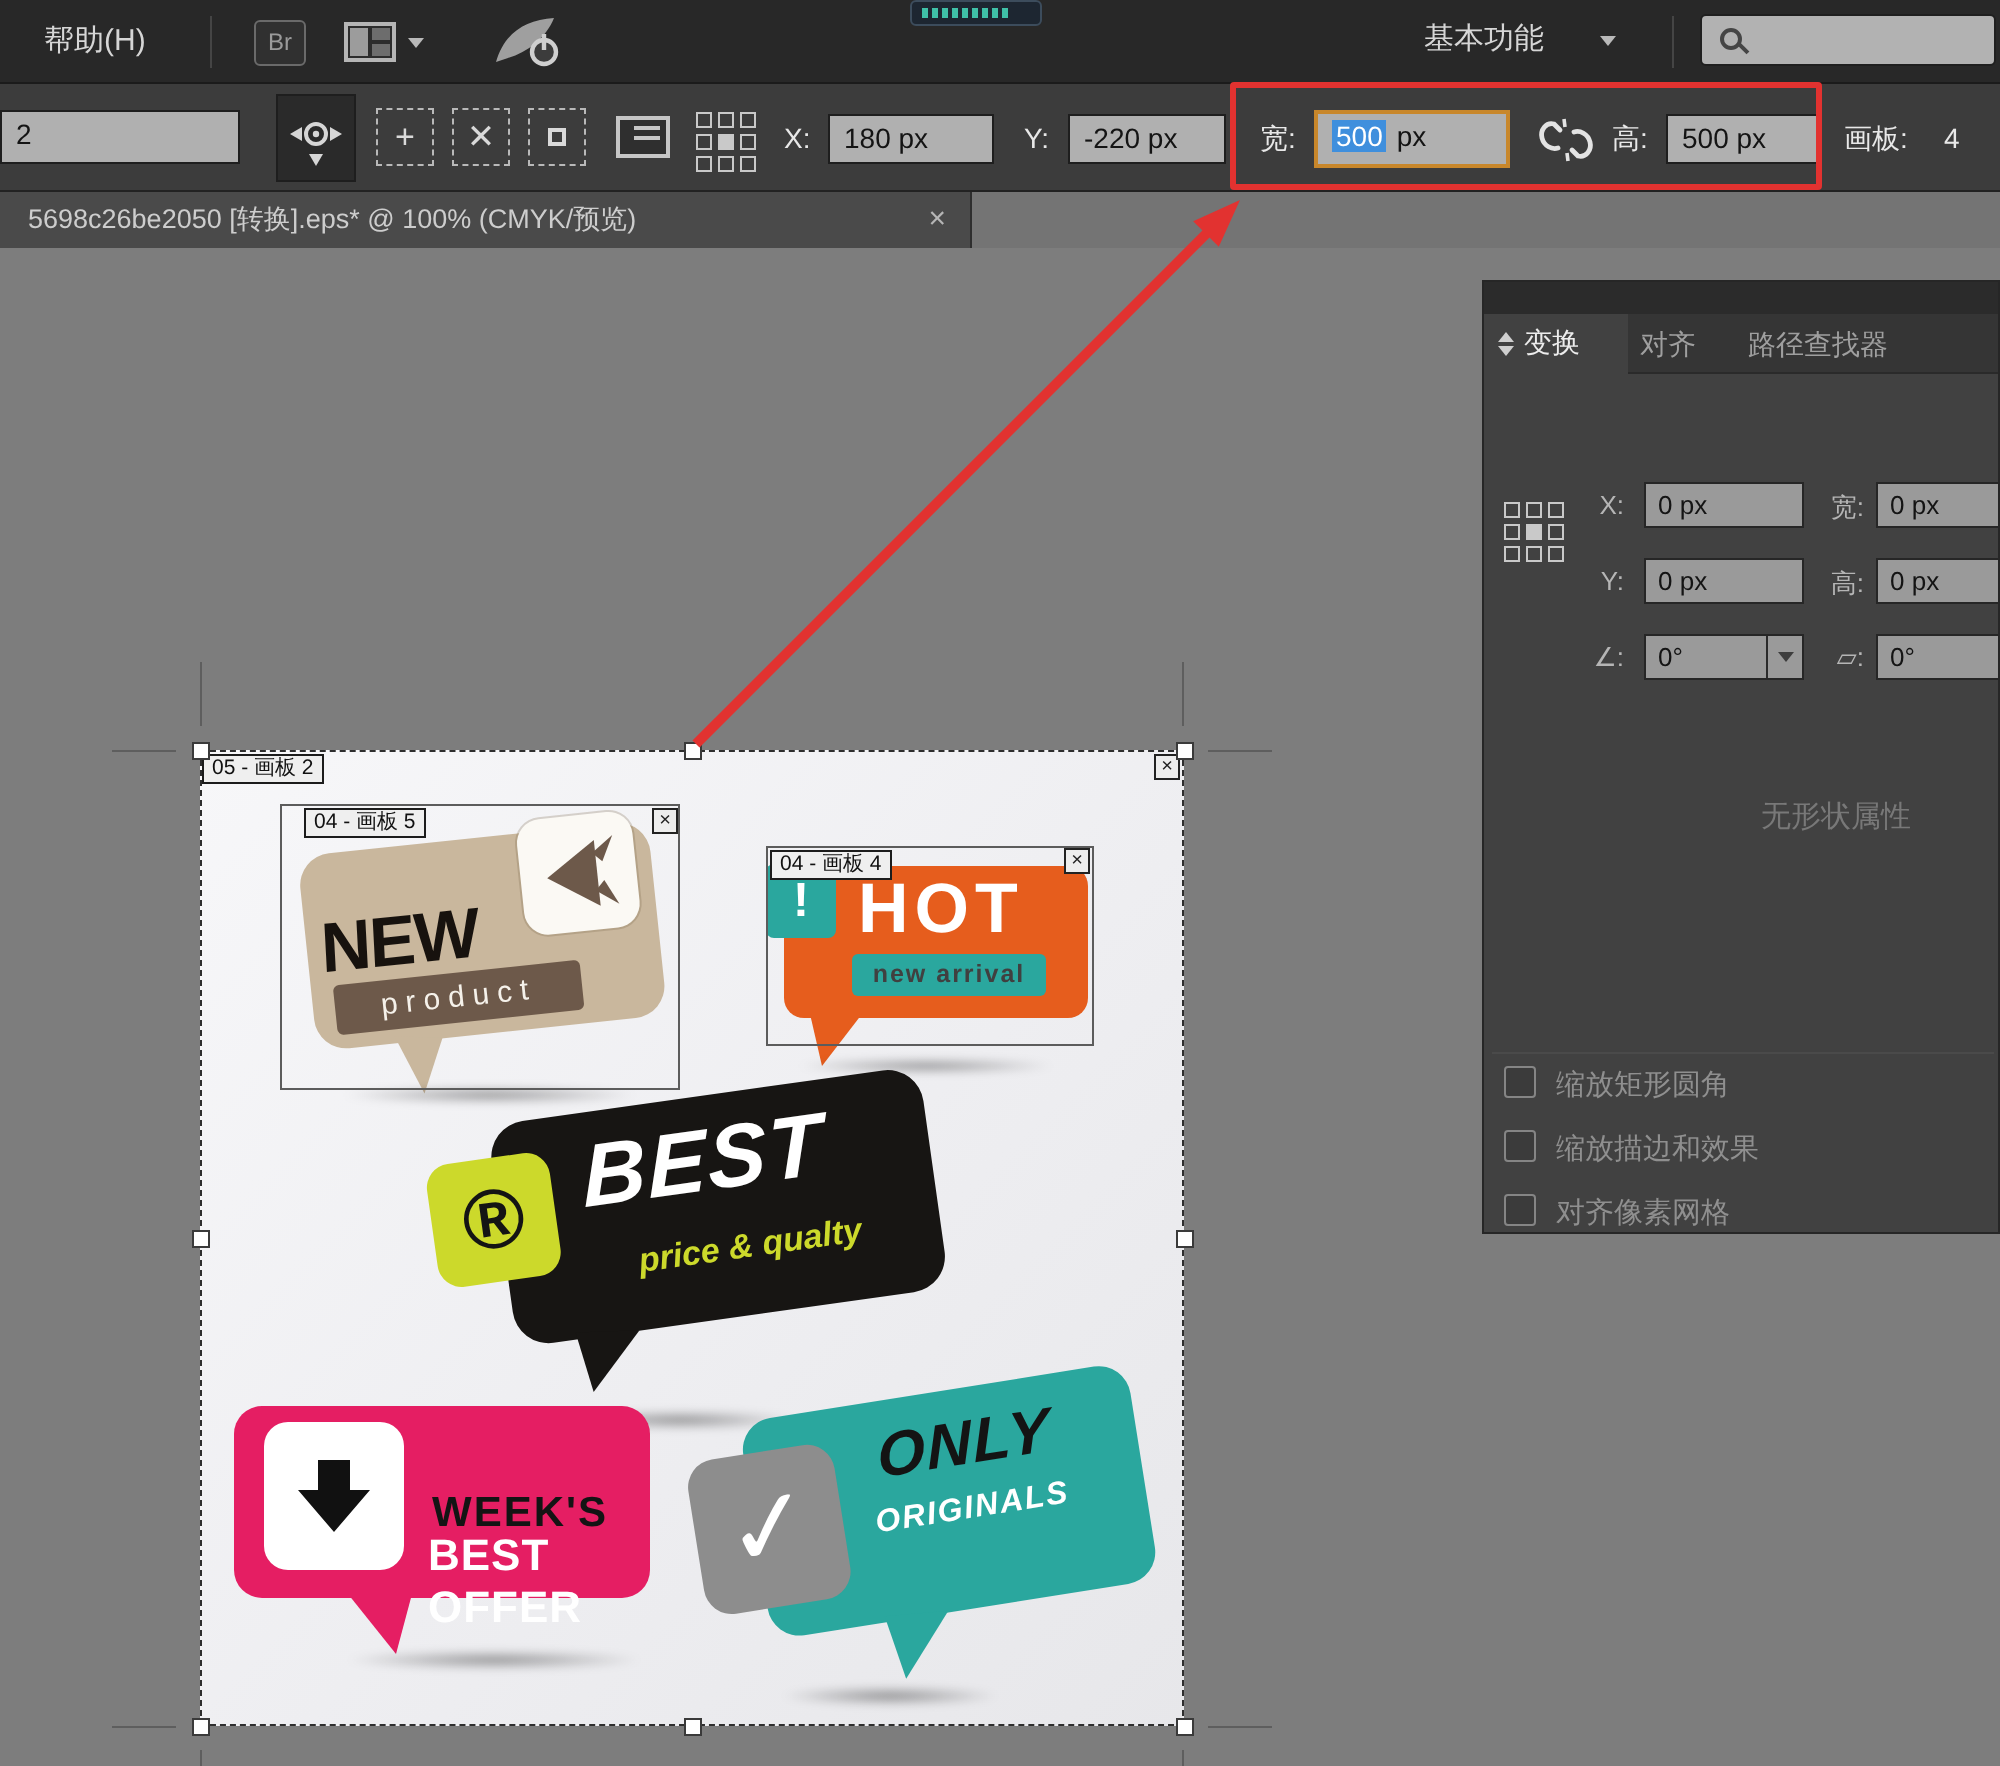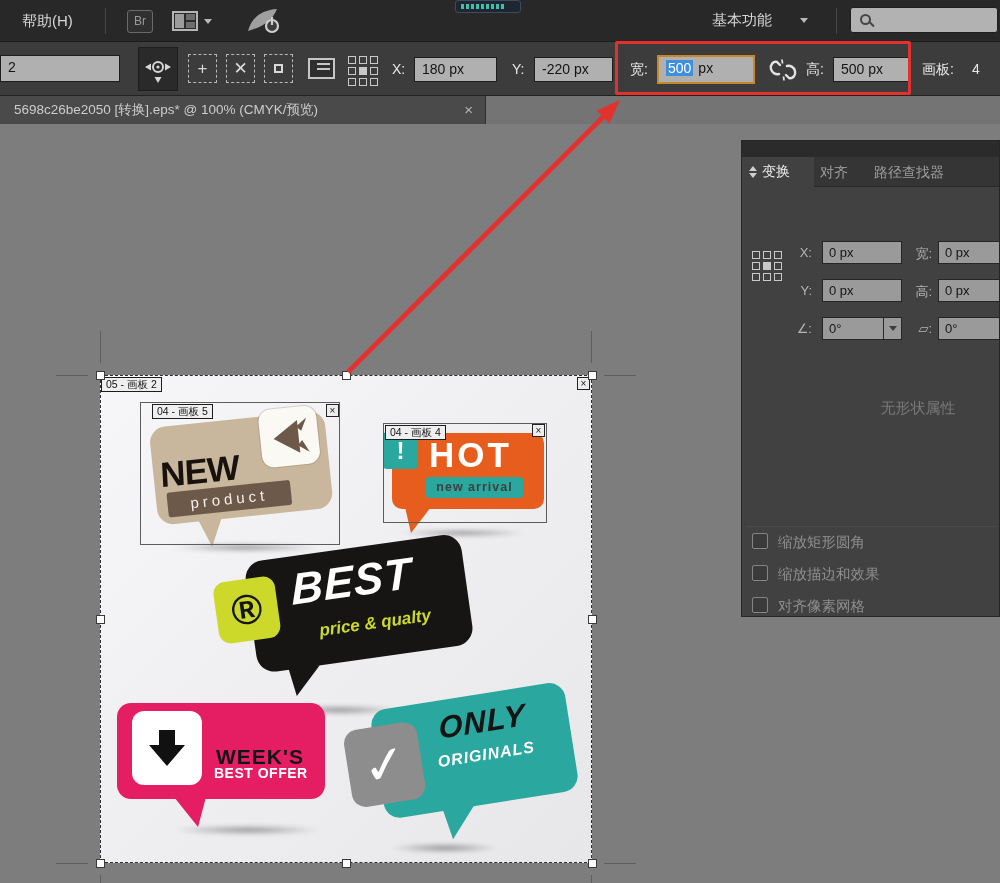--- a/index.html
+++ b/index.html
@@ -73,21 +73,21 @@
                  letter-spacing:4px;text-align:center;line-height:25px}
   .b-hot .bubble{background:var(--badge-orange);border-radius:10px}
   .b-hot .title{font-size:35px;font-weight:900;color:#fff;letter-spacing:3px}
   .b-hot .band{background:var(--badge-teal);border-radius:3px;color:#404040;font-size:12.5px;font-weight:bold;
                text-align:center;line-height:20px;letter-spacing:1px}
   .b-best .bubble{background:var(--badge-black);border-radius:18px}
   .b-best .title{font-size:44px;font-weight:900;font-style:italic;color:#fff;transform:skewX(-6deg);letter-spacing:1px}
   .b-best .sub{font-size:17px;font-weight:800;font-style:italic;color:var(--badge-lime)}
   .b-weeks .bubble{background:var(--badge-pink);border-radius:14px}
   .b-weeks .t1{font-size:21px;font-weight:900;color:#141414;letter-spacing:1px}
-  .b-weeks .t2{font-size:14px;font-weight:900;color:#fff;letter-spacing:.5px}
+  .b-weeks .t2{font-size:22px;font-weight:900;color:#fff;letter-spacing:.5px}
   .b-only .bubble{background:var(--badge-teal);border-radius:16px}
   .b-only .title{font-size:31px;font-weight:900;font-style:italic;color:#141414;transform:skewX(-6deg);letter-spacing:1px}
   .b-only .sub{font-size:16px;font-weight:800;font-style:italic;color:#fff;letter-spacing:1px}
 
   
   .panel{left:741px;top:140px;width:259px;height:477px;background:#414141;border:1px solid #262626;overflow:hidden}
   .panel-top{left:0;top:0;width:100%;height:16px;background:#2b2b2b}
   .panel-tabs{left:0;top:16px;width:100%;height:30px;background:#353535;border-bottom:1px solid #2a2a2a}
   .ptab-active{left:0;top:0;width:72px;height:30px;background:#414141;color:#ececec;font-size:14px;
                display:flex;align-items:center;cursor:pointer}

